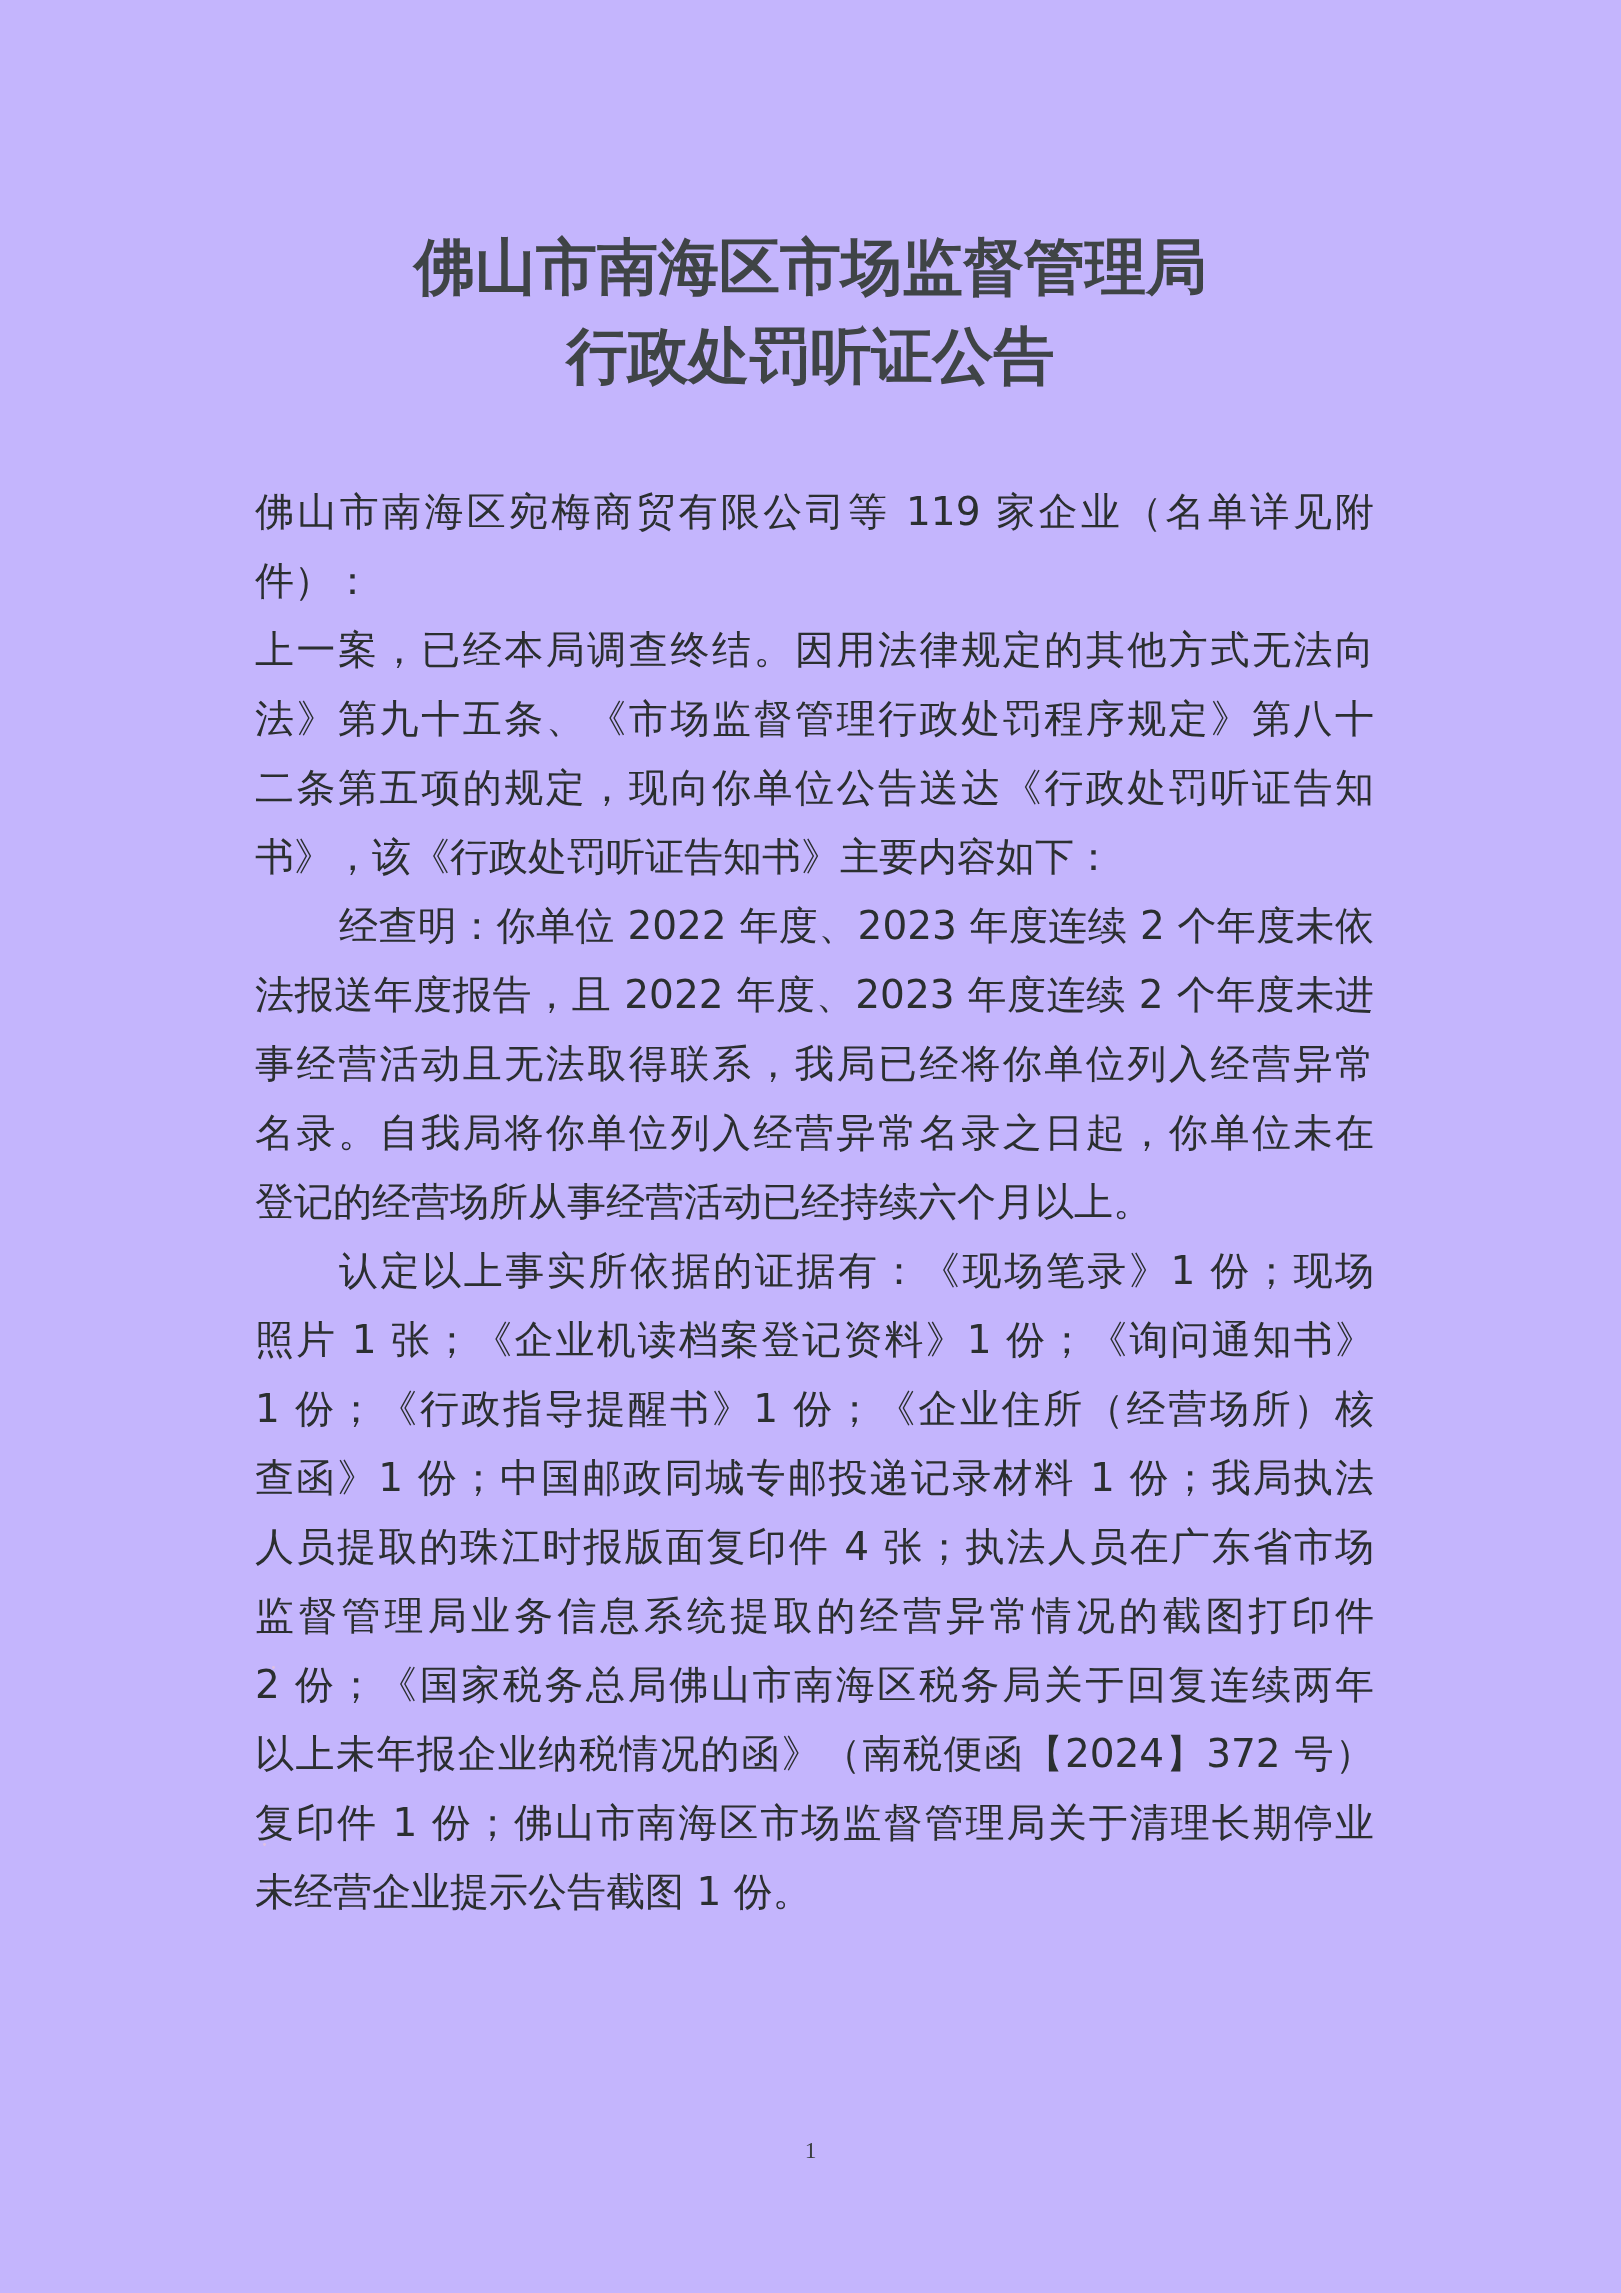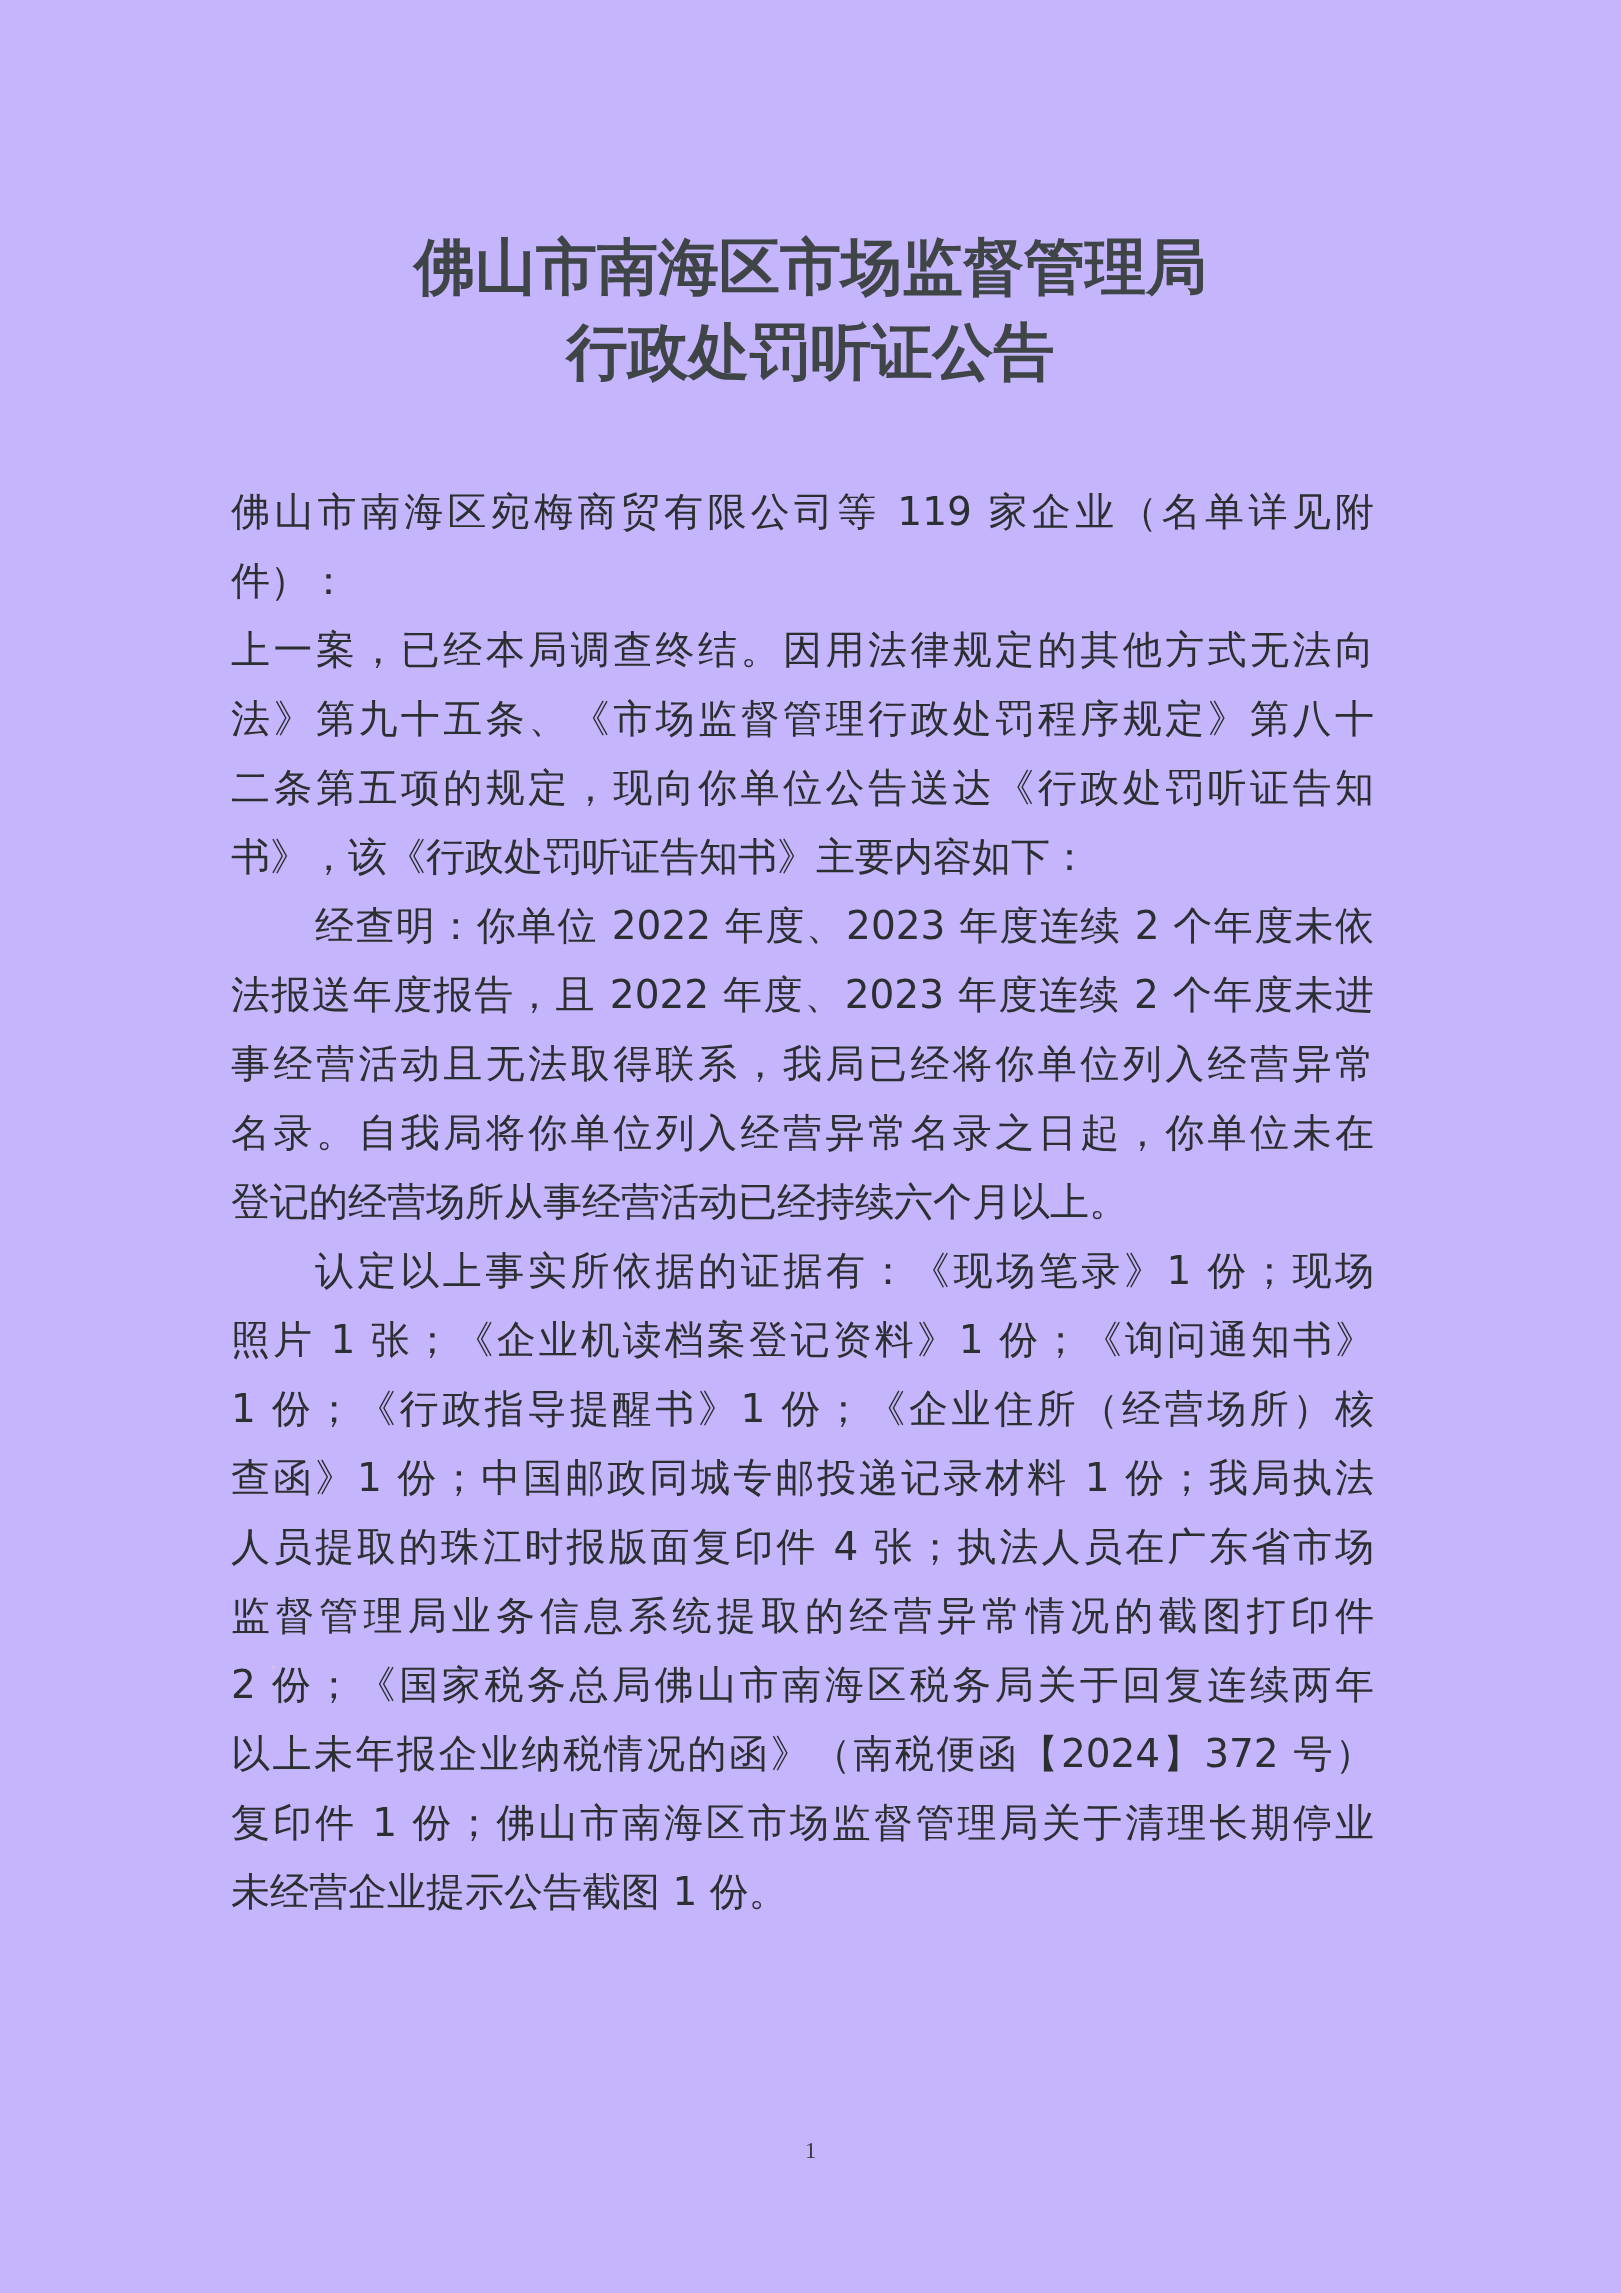--- a/index.html
+++ b/index.html
@@ -3,26 +3,26 @@
 <meta charset="utf-8">
 <style>
   html, body { margin: 0; padding: 0; background: #ffffff; }
   body { width: 1621px; height: 2294px; position: relative; overflow: hidden;
          font-family: "DejaVu Serif", "Liberation Serif", serif; color: #2f3334; }
   .page { position: absolute; left: 0; top: 0; width: 1621px; height: 2294px; background: #c4b5fd; padding-left: 6px; }
   .title { position: absolute; left: 0; width: 1621px; text-align: center;
            font-family: "DejaVu Serif", "Liberation Serif", serif; font-weight: bold;
            color: #3f4446; font-size: 61px; letter-spacing: 0px; line-height: 94px; }
   .title-1 { top: 220px; }
-  .title-2 { top: 305px; }
+  .title-2 { top: 314px; font-family: Liberation Mono, monospace; }
   .body-text { position: absolute; left: 231px; top: 477px; width: 1143px;
                font-family: "DejaVu Sans", "Liberation Sans", sans-serif;
                font-size: 39px; line-height: 69px; color: #2b2f30; }
   .line { display: block; height: 69px; white-space: nowrap; text-align: justify;
-          text-align-last: justify; text-justify: inter-character; overflow: hidden; }
+          text-align-last: justify; text-justify: inter-character; overflow: hidden; margin-left: 24px; }
   .line.last { text-align-last: left; }
   .line.indent { padding-left: 84px; }
   .page-number { position: absolute; top: 2137px; left: 0; width: 1621px; text-align: center;
                  font-family: "Liberation Serif", serif; font-size: 23.5px; color: #3a3e40; }
   .scan-mark { position: absolute; width: 2.9px; height: 2.9px; border-radius: 50%; background: #f2c9cf; opacity: 0.6; }
 </style>
 </head>
 <body>
 
 <div class="page">

